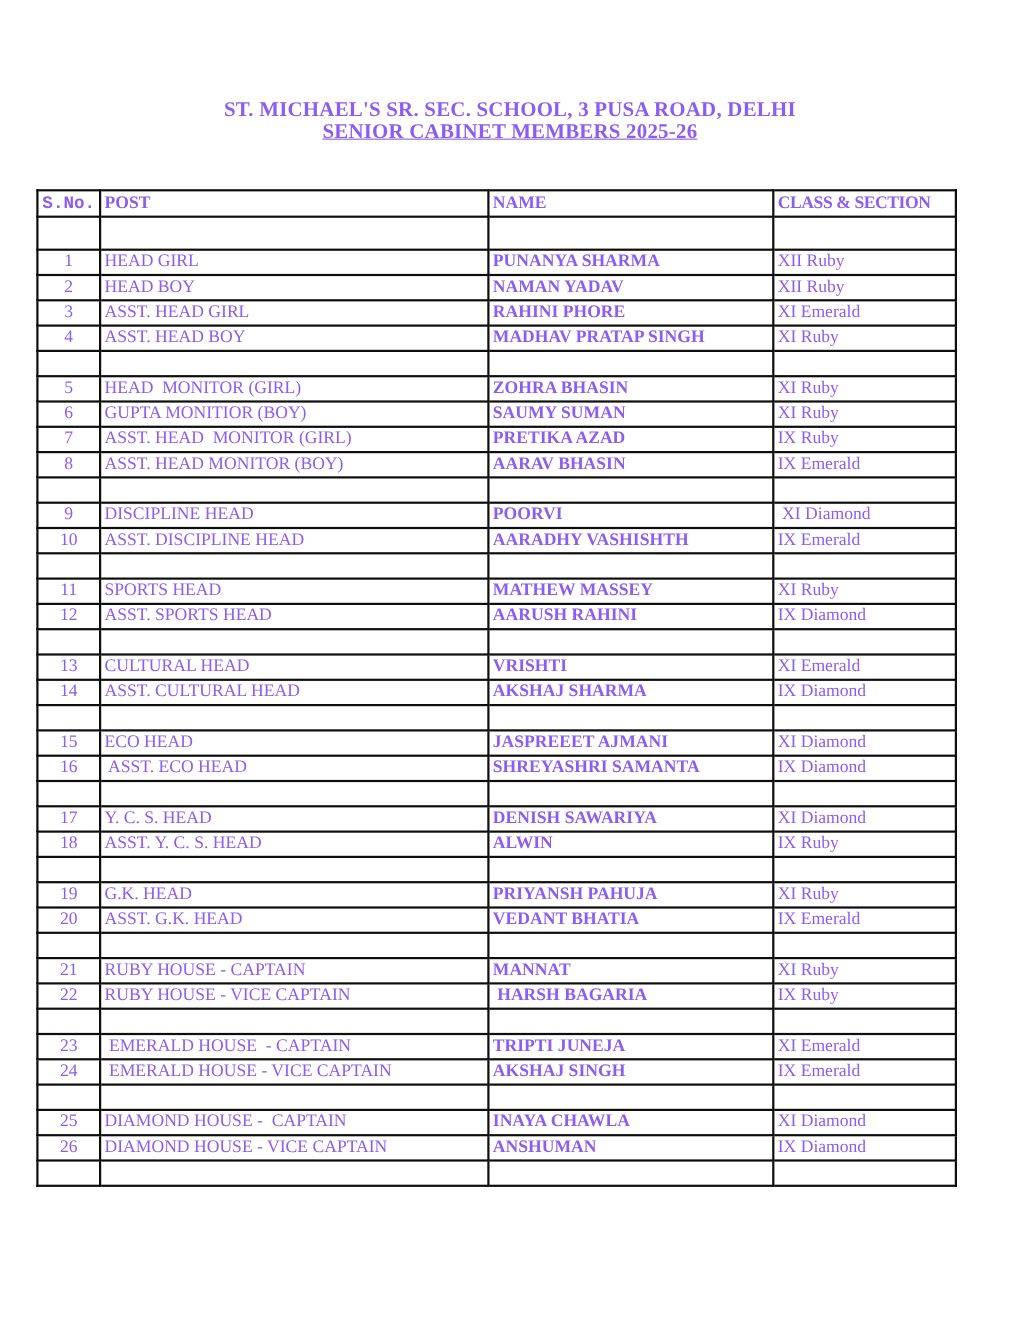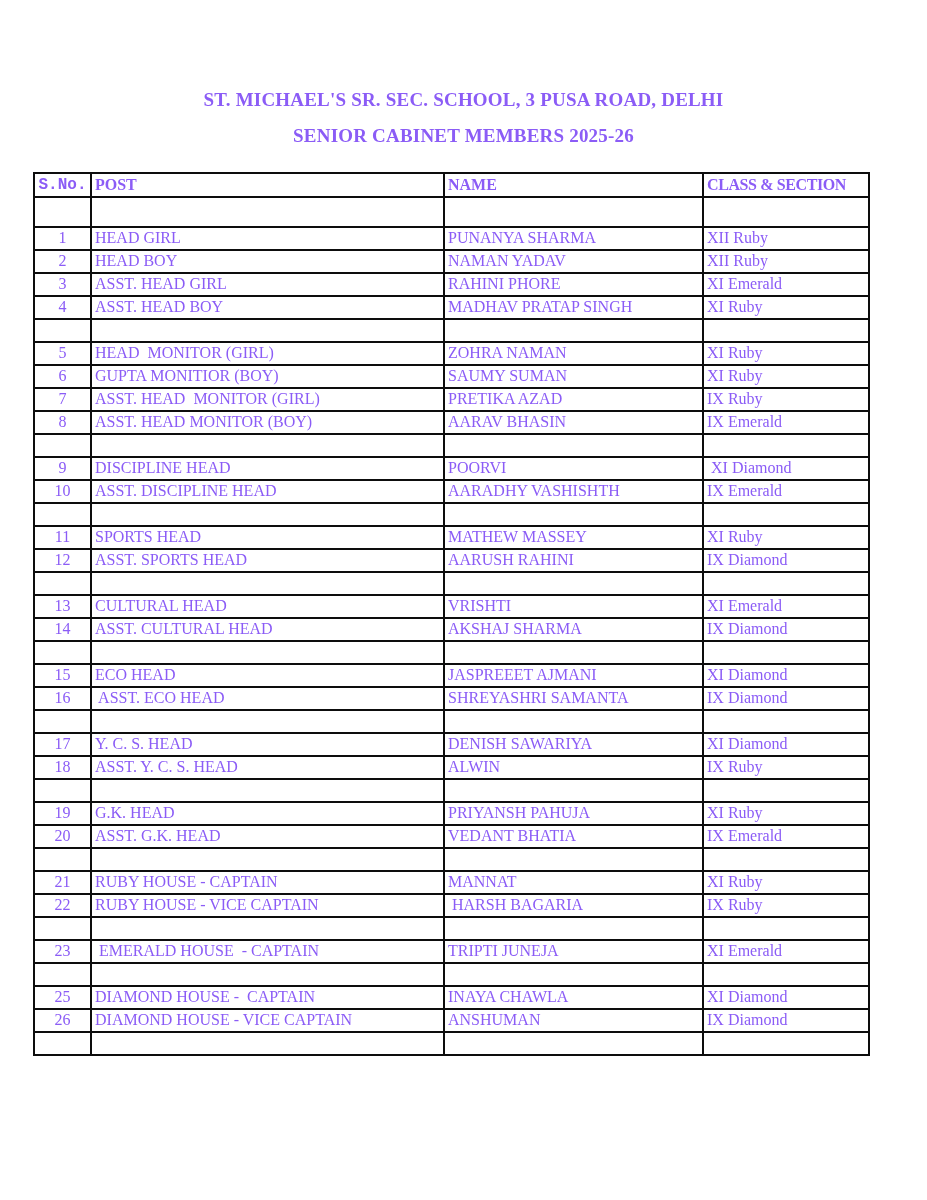--- a/index.html
+++ b/index.html
@@ -19,28 +19,29 @@
     left: 0;
     width: 100%;
     text-align: center;
     font-size: 19px;
     font-weight: bold;
     letter-spacing: 0.2px;
     white-space: pre;
   }
   .doc-subtitle {
     position: absolute;
-    top: 125px;
+    top: 109px;
     left: 0;
     width: 100%;
     text-align: center;
     font-size: 19px;
     font-weight: bold;
     letter-spacing: 0.2px;
     white-space: pre;
+    text-decoration: underline;
   }
   table.cabinet {
     position: absolute;
     left: 33px;
     top: 172px;
     width: 835px;
     border-collapse: collapse;
     table-layout: fixed;
   }
   table.cabinet col.c-sno   { width: 57px; }
@@ -63,21 +64,21 @@
   }
   table.cabinet thead tr { height: 24px; }
   table.cabinet tbody tr { height: 23px; }
   table.cabinet tbody tr.spacer.tall { height: 30px; }
 
   table.cabinet th { font-weight: bold; }
   table.cabinet th.h-sno { text-align: center; font-family: Liberation Mono, monospace; }
   table.cabinet th.h-class { letter-spacing: -0.4px; }
 
   table.cabinet td.sno { text-align: center; }
-  table.cabinet td.name { font-weight: normal; }
+  table.cabinet td.name { font-weight: bold; }
 </style>
 </head>
 <body>
 
 <div class="page">
   <div class="doc-title">ST. MICHAEL'S SR. SEC. SCHOOL, 3 PUSA ROAD, DELHI</div>
   <div class="doc-subtitle">SENIOR CABINET MEMBERS 2025-26</div>
 
   <table class="cabinet">
     <colgroup>
@@ -127,21 +128,21 @@
         </tr>
         <tr class="spacer">
           <td></td>
           <td></td>
           <td></td>
           <td></td>
         </tr>
         <tr>
           <td class="sno">5</td>
           <td class="post">HEAD  MONITOR (GIRL)</td>
-          <td class="name">ZOHRA NAMAN</td>
+          <td class="name">ZOHRA BHASIN</td>
           <td class="class">XI Ruby</td>
         </tr>
         <tr>
           <td class="sno">6</td>
           <td class="post">GUPTA MONITIOR (BOY)</td>
           <td class="name">SAUMY SUMAN</td>
           <td class="class">XI Ruby</td>
         </tr>
         <tr>
           <td class="sno">7</td>
@@ -286,20 +287,26 @@
           <td></td>
           <td></td>
           <td></td>
         </tr>
         <tr>
           <td class="sno">23</td>
           <td class="post"> EMERALD HOUSE  - CAPTAIN</td>
           <td class="name">TRIPTI JUNEJA</td>
           <td class="class">XI Emerald</td>
         </tr>
+        <tr>
+          <td class="sno">24</td>
+          <td class="post"> EMERALD HOUSE - VICE CAPTAIN</td>
+          <td class="name">AKSHAJ SINGH</td>
+          <td class="class">IX Emerald</td>
+        </tr>
         <tr class="spacer">
           <td></td>
           <td></td>
           <td></td>
           <td></td>
         </tr>
         <tr>
           <td class="sno">25</td>
           <td class="post">DIAMOND HOUSE -  CAPTAIN</td>
           <td class="name">INAYA CHAWLA</td>

